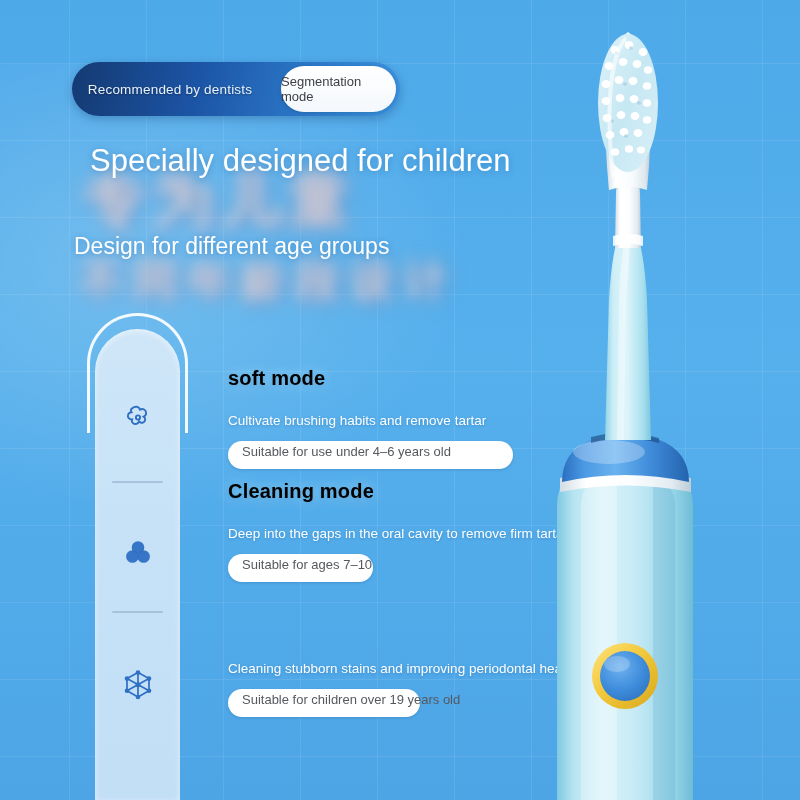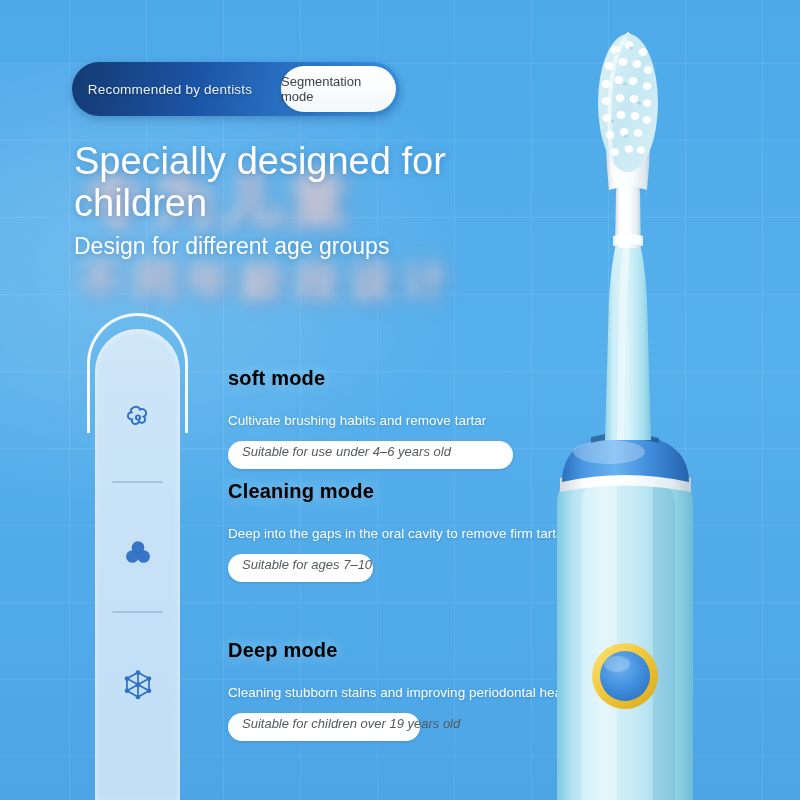--- a/index.html
+++ b/index.html
@@ -71,24 +71,24 @@
     border-radius:23px;
     background:linear-gradient(180deg,#ffffff 0%, #f4f8fc 100%);
     display:flex; align-items:center; justify-content:center;
     color:#3c3f44;
     font-size:13px;
     box-shadow:0 1px 4px rgba(0,0,0,0.16);
   }
 
   
   #headline {
-    position:absolute; left:74px; top:140px;
+    position:absolute; left:90px; top:140px;
     width:430px;
     color:#ffffff;
-    font-size:38px;
+    font-size:31px;
     line-height:42px;
     font-weight:400;
     text-shadow:0 1px 6px rgba(25,90,160,0.40);
   }
   #subhead {
     position:absolute; left:74px; top:230px;
     width:470px;
     color:#ffffff;
     font-size:23px;
     line-height:32px;
@@ -163,21 +163,20 @@
     box-shadow:0 1px 3px rgba(10,50,100,0.18);
   }
   .mode-badge-text {
     position:absolute; left:14px; top:0;
     height:20px;
     display:flex; align-items:center;
     font-size:13px;
     color:#55595e;
     white-space:nowrap;
     text-shadow:none;
-    font-style:italic;
   }
 
   
   #brush { position:absolute; left:505px; top:0; width:295px; height:800px; }
 </style>
 </head>
 <body>
 
 <div id="bg">
   <div id="bg-grid"></div>
@@ -244,21 +243,20 @@
 <div class="mode" id="mode1">
   <div class="mode-title">Cleaning mode</div>
   <div class="mode-desc">Deep into the gaps in the oral cavity to remove firm tartar</div>
   <div class="mode-badge-wrap">
     <div class="mode-badge-bg" style="width: 145px;"></div>
     <div class="mode-badge-text">Suitable for ages 7–10</div>
   </div>
 </div>
 
 <div class="mode" id="mode2">
-  <div class="mode-title">Deep mode</div>
   <div class="mode-desc">Cleaning stubborn stains and improving periodontal health</div>
   <div class="mode-badge-wrap">
     <div class="mode-badge-bg" style="width: 192px;"></div>
     <div class="mode-badge-text">Suitable for children over 19 years old</div>
   </div>
 </div>
 
 <div id="brush">
 <svg width="295" height="800" viewBox="0 0 295 800">
   <defs>

